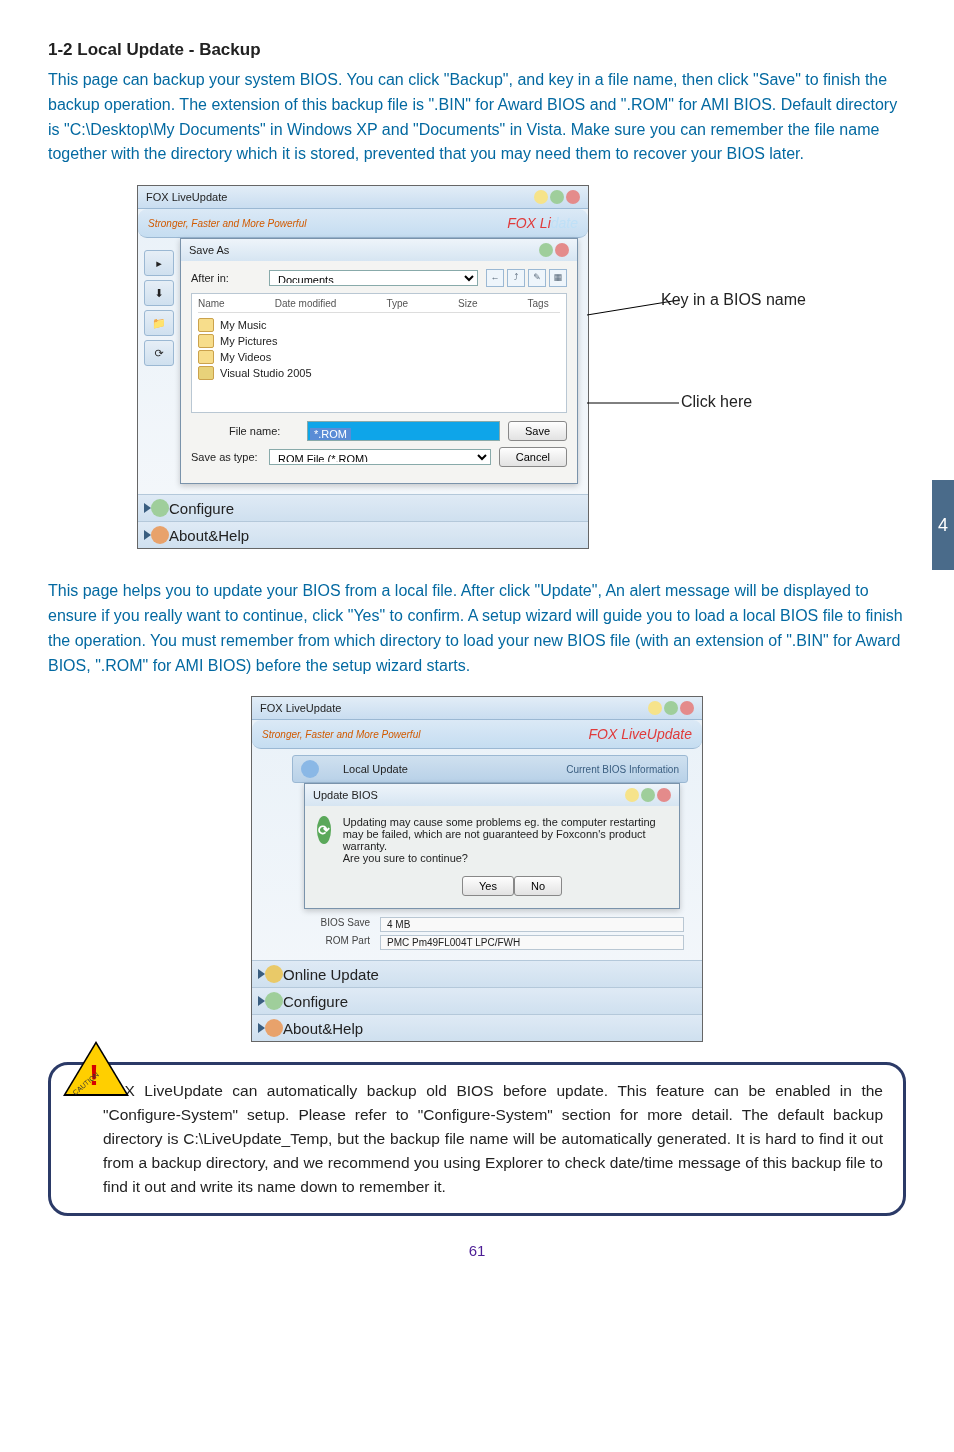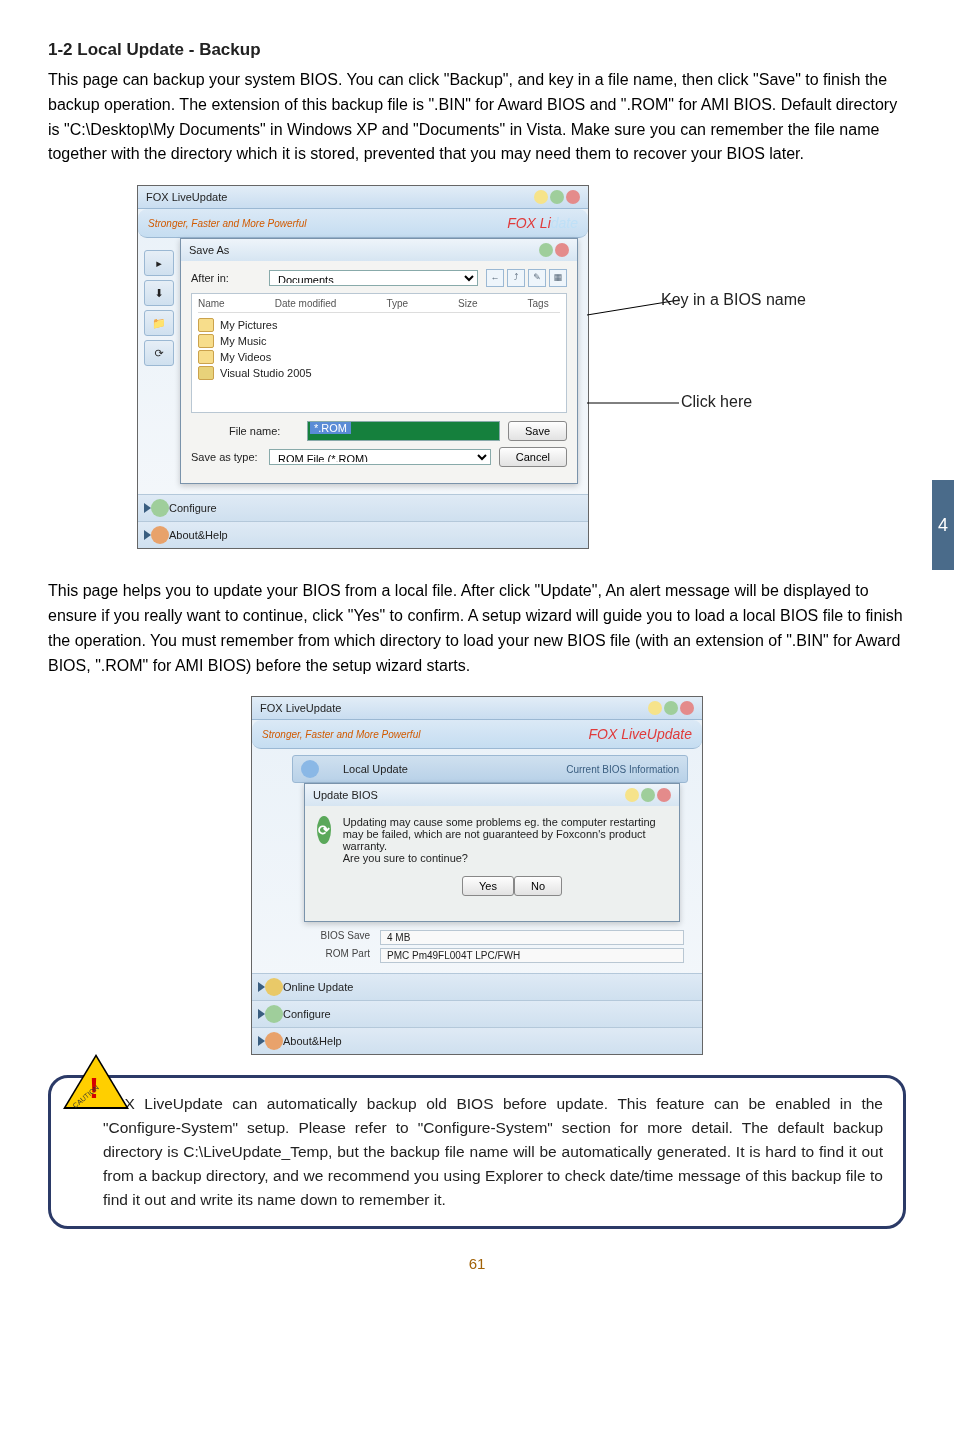--- a/index.html
+++ b/index.html
@@ -17,21 +17,21 @@
   h3.section-title {
     font-size: 17px;
     font-weight: bold;
     margin: 0 0 8px 0;
     color: #222;
   }
   p.body-text {
     font-size: 16px;
     line-height: 1.55;
     margin: 0 0 18px 0;
-    color: #000000;
+    color: #0369a1;
   }
   
   .side-tab {
     position: absolute;
     right: 0;
     top: 480px;
     width: 22px;
     height: 90px;
     background: #4a6b8a;
     color: #fff;
@@ -115,21 +115,21 @@
   .filename-highlight{background:#5a8cd6;color:#fff;padding:0 4px;}
 
   .left-strip{
     position:absolute;left:6px;top:64px;width:32px;
     display:flex;flex-direction:column;gap:4px;
   }
   .strip-item{width:28px;height:24px;background:linear-gradient(#e6eef6,#cfe0ef);
     border:1px solid #9bb8d3;border-radius:3px;display:flex;align-items:center;justify-content:center;}
   .nav-row{
     display:flex;align-items:center;gap:0;border-top:1px solid #b4c8da;
-    padding:4px 6px;background:linear-gradient(#dfeaf5,#cfe0ef);font-size:11px;
+    padding:4px 6px;background:linear-gradient(#dfeaf5,#cfe0ef);font-size:15px;
   }
   .nav-arrow{width:0;height:0;border-top:5px solid transparent;border-bottom:5px solid transparent;border-left:7px solid #3a5e80;}
   .nav-icon{width:18px;height:18px;border-radius:50%;display:inline-block;}
   .nav-yellow{background:#e9c968;}
   .nav-green{background:#9fce9b;}
   .nav-blue{background:#8ab8e6;}
   .nav-orange{background:#e8a26b;}
 
   
   .shot1-wrap{position:relative;width:720px;margin:0 auto 30px auto;}
@@ -137,21 +137,21 @@
 
   
   .upd-dialog{
     margin: 0 22px 8px 52px;
     border:1px solid #7a93ab;background:#edf0ef;
     box-shadow:0 2px 6px rgba(0,0,0,.2);
   }
   .upd-msg{padding:10px 12px 6px 12px;display:flex;gap:12px;align-items:flex-start;}
   .upd-icon{width:28px;height:28px;border-radius:50%;background:#5aa85a;color:#fff;
     display:flex;align-items:center;justify-content:center;font-size:14px;font-weight:bold;}
-  .upd-btns{display:flex;justify-content:center;padding:6px 0 25px 0;margin-left:40px;}
+  .upd-btns{display:flex;justify-content:center;padding:6px 0 12px 0;margin-left:40px;}
   .local-upd-row{
     display:flex;align-items:center;gap:24px;
     background:linear-gradient(#cfe0ef,#b8d1e8);
     border:1px solid #9bb8d3;border-radius:3px;
     margin:6px 14px 0 40px;padding:4px 8px;font-size:11px;
   }
   .info-grid{margin:6px 18px 10px 56px;font-size:10px;}
   .info-row{display:flex;gap:10px;margin-bottom:3px;}
   .info-label{width:62px;text-align:right;color:#444;}
   .info-val{border:1px solid #b9c7d3;background:#f9f9f9;padding:1px 6px;flex:1;}
@@ -170,21 +170,21 @@
     border-bottom:50px solid #ffcf00;position:absolute;
     filter: drop-shadow(0 0 0 #000);
   }
   .triangle-border{
     width:0;height:0;border-left:33px solid transparent;border-right:33px solid transparent;
     border-bottom:55px solid #000;position:absolute;left:-3px;top:-3px;
   }
   .triangle-bang{position:absolute;left:23px;top:14px;font-size:30px;font-weight:bold;color:#d60000;}
   .caution-small{position:absolute;left:4px;top:36px;font-size:7px;transform:rotate(-40deg);color:#333;}
 
-  .pagenum{text-align:center;font-size:15px;color:#a16207;margin-top:26px;}
+  .pagenum{text-align:center;font-size:15px;color:#4c1d95;margin-top:26px;}
   .tool-icons{display:flex;gap:3px;}
   .tool-icons span{width:16px;height:16px;border:1px solid #9bb8d3;background:#eef5fb;display:inline-block;font-size:9px;text-align:center;line-height:14px;color:#567;}
 </style>
 </head>
 <body>
 
 <div class="side-tab">
     <span>4</span>
   </div>
 
@@ -241,38 +241,38 @@
           <div class="file-list">
             <div class="file-header">
               <span>Name</span>
               <span>Date modified</span>
               <span>Type</span>
               <span>Size</span>
               <span>Tags</span>
             </div>
             <div class="folder-item">
                 <span class="folder-icon"></span>
-                <span>My Pictures</span>
+                <span>My Music</span>
               </div>
             <div class="folder-item">
                 <span class="folder-icon"></span>
-                <span>My Music</span>
+                <span>My Pictures</span>
               </div>
             <div class="folder-item">
                 <span class="folder-icon"></span>
                 <span>My Videos</span>
               </div>
             <div class="folder-item">
                 <span class="folder-icon plain"></span>
                 <span>Visual Studio 2005</span>
               </div>
           </div>
           <div class="row" style="margin-top:8px;padding-left:38px;">
             <label>File name:</label>
-            <div style="flex:1;border:1px solid #8aa;background:#15803d;height:18px;padding:0 2px;display:flex;align-items:flex-start;">
+            <div style="flex:1;border:1px solid #8aa;background:#0ea5e9;height:18px;padding:0 2px;display:flex;align-items:flex-end;">
               <span class="filename-highlight">*.ROM</span>
             </div>
             <div class="btn-col" style="width:auto;">
               <button class="win-btn">Save</button>
             </div>
           </div>
           <div class="row">
             <label>Save as type:</label>
             <select>
               <option>ROM File (*.ROM)</option>

